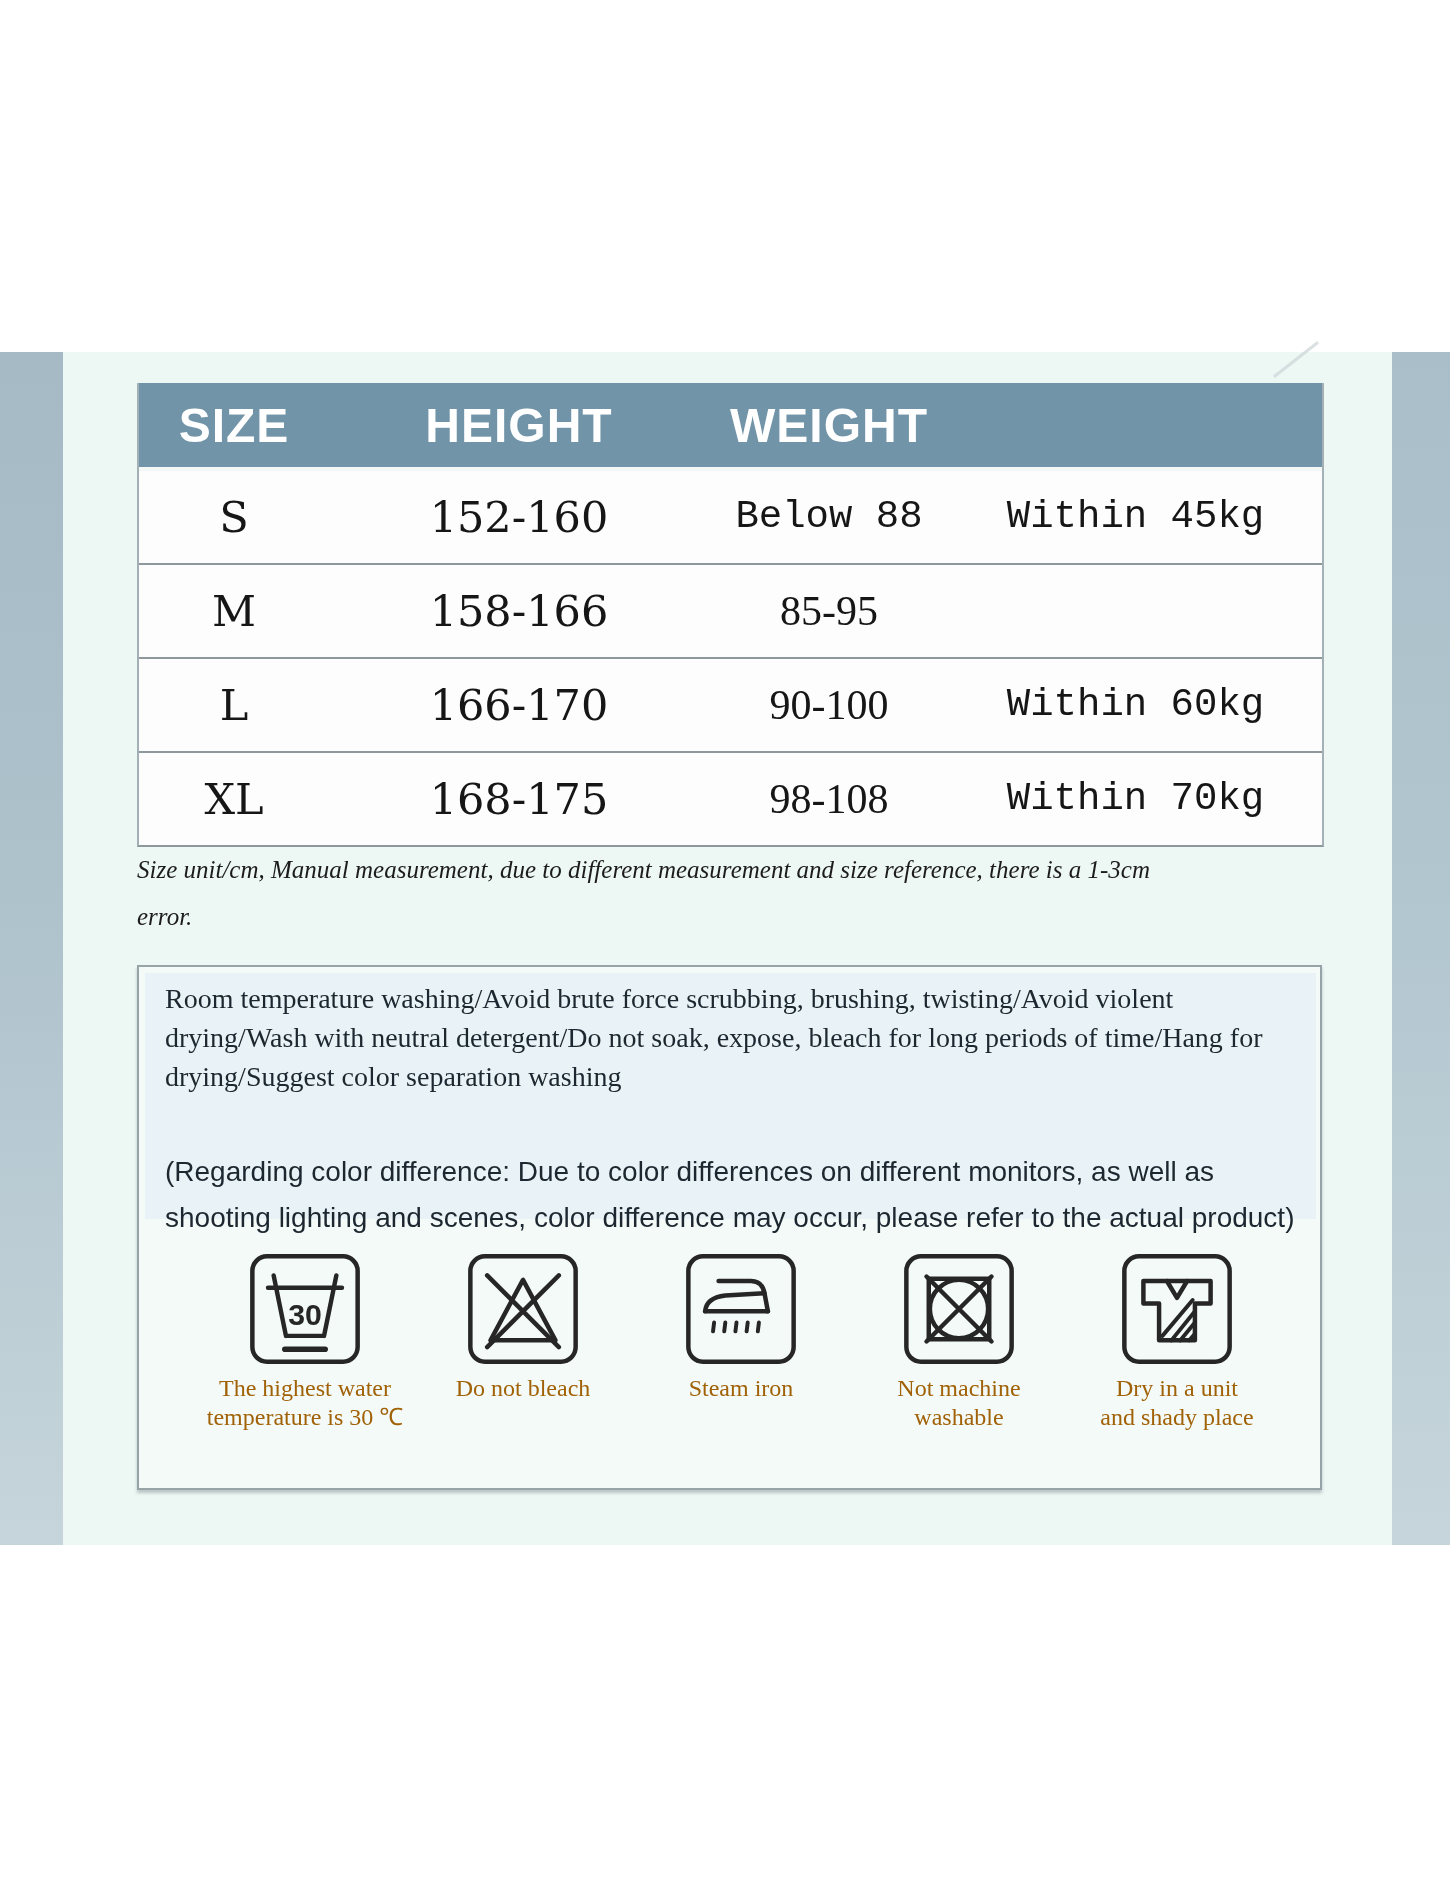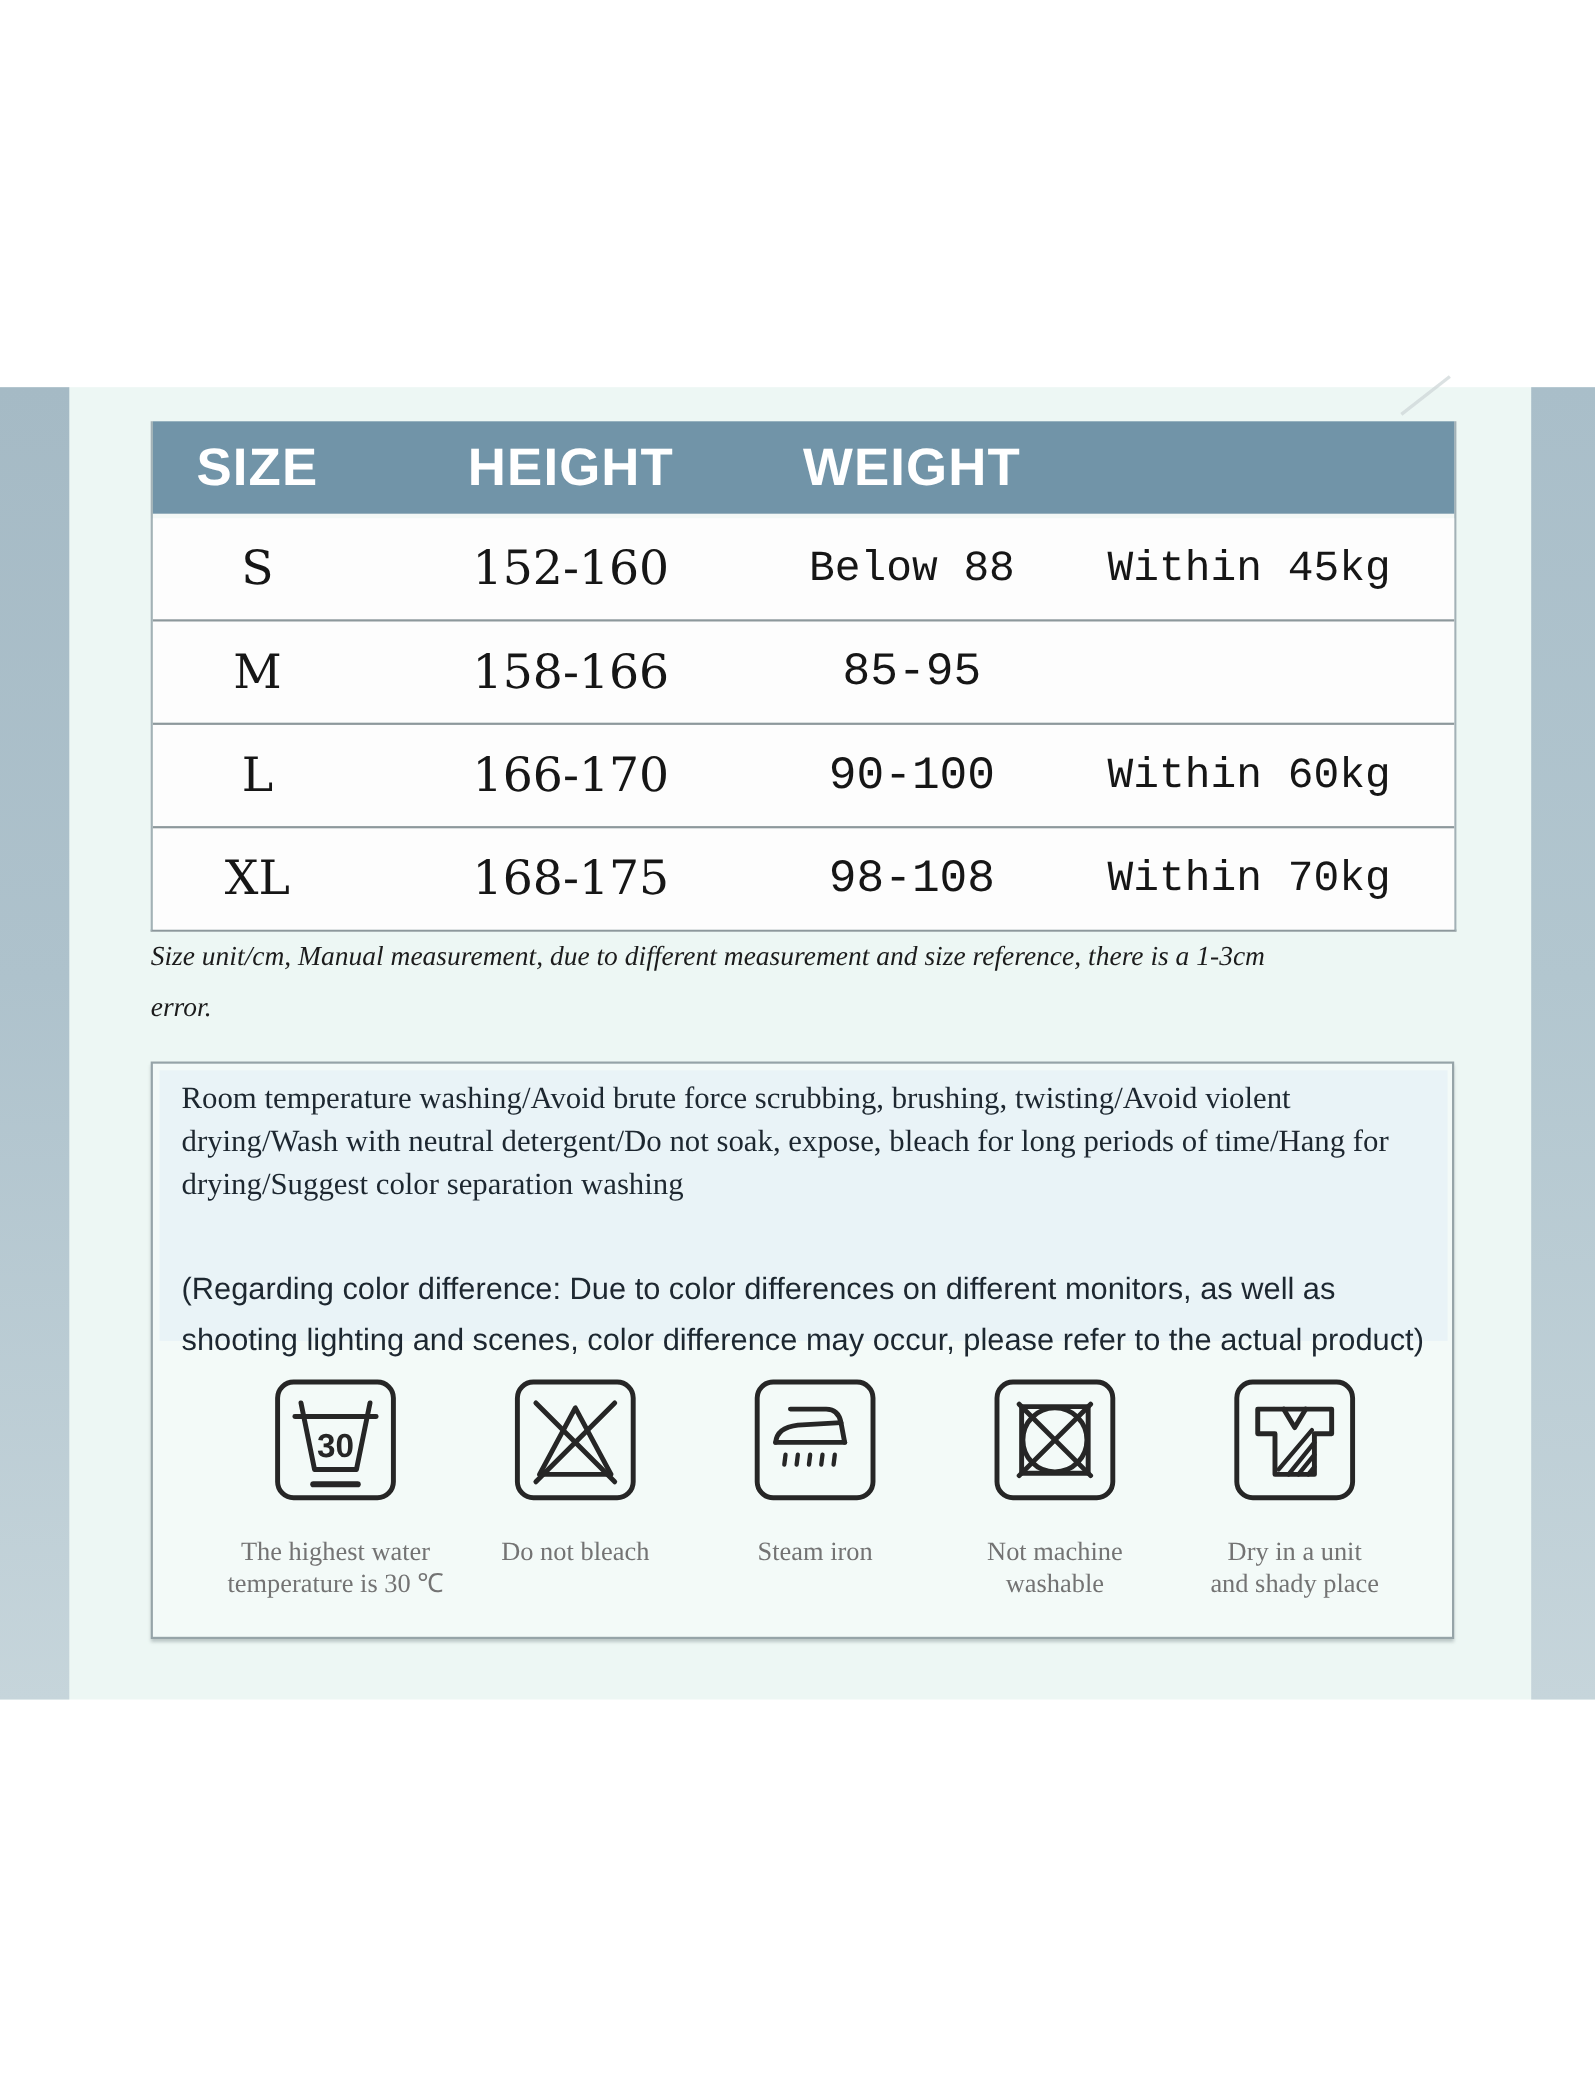--- a/index.html
+++ b/index.html
@@ -16,41 +16,41 @@
   .size-table{position:absolute;left:137px;top:31px;width:1183px;
               border-left:2px solid #a3b1b6;border-right:2px solid #a3b1b6;border-bottom:2px solid #8d989c;}
   .t-head{display:grid;grid-template-columns:190px 380px 240px 373px;height:84px;background:#7194a8;
           border-bottom:4px solid #f3f8f6;}
   .t-head .hcell{display:flex;align-items:center;justify-content:center;color:#ffffff;
           font-family:"Liberation Sans", sans-serif;font-weight:bold;font-size:48px;letter-spacing:1px;}
   .t-row{display:grid;grid-template-columns:190px 380px 240px 373px;height:92px;background:#fdfdfd;}
   .t-row + .t-row{border-top:2px solid #8d989c;}
   .t-row .cell{display:flex;align-items:center;justify-content:center;color:#161616;}
   .f-serif{font-family:"DejaVu Serif","Liberation Serif",serif;font-size:43px;}
-  .f-sans{font-family:Liberation Mono, monospace;font-size:42px;}
+  .f-sans{font-family:Liberation Serif, serif;font-size:42px;}
   .f-mono{font-family:"Liberation Mono",monospace;font-size:39px;}
 
   
   .size-note{position:absolute;left:137px;top:494px;width:1015px;margin:0;
              font-family:"Liberation Serif",serif;font-style:italic;font-size:25px;line-height:47px;
              color:#1c1c1c;}
 
   
   .care-box{position:absolute;left:137px;top:613px;width:1185px;height:525px;background:#f3faf8;
             border:2px solid #96a4a8;box-sizing:border-box;box-shadow:0 3px 3px rgba(90,105,110,.35);}
   .para-bg{position:absolute;left:6px;top:6px;width:1171px;height:246px;background:#e9f3f7;}
   .wash-text{position:absolute;left:26px;top:12px;width:1130px;margin:0;
              font-family:"Liberation Serif",serif;font-size:28px;line-height:39px;color:#1d2730;}
   .color-note{position:absolute;left:26px;top:182px;width:1145px;margin:0;
              font-family:Liberation Sans, sans-serif;font-size:28px;line-height:46px;color:#1d2730;}
   .icons-row{position:absolute;left:57px;top:286px;width:1090px;display:flex;}
   .icon-cell{width:218px;display:flex;flex-direction:column;align-items:center;}
   .icon-cell svg{width:112px;height:112px;display:block;}
-  .icon-cap{margin-top:32px;text-align:center;font-family:"Liberation Serif",serif;
-            font-size:24px;line-height:29px;color:#737373;}
+  .icon-cap{margin-top:9px;text-align:center;font-family:"Liberation Serif",serif;
+            font-size:24px;line-height:29px;color:#a16207;}
   .care-stroke{stroke:#262626;stroke-width:4;fill:none;stroke-linecap:round;stroke-linejoin:round;}
   .care-border{stroke:#262626;stroke-width:4;fill:none;}
   .wash-temp{font-family:"Liberation Sans",sans-serif;font-weight:bold;font-size:27px;fill:#262626;}
 </style>
 </head>
 <body>
 
 <div class="page">
   <div class="content-band">
     <div class="strip left"></div>

